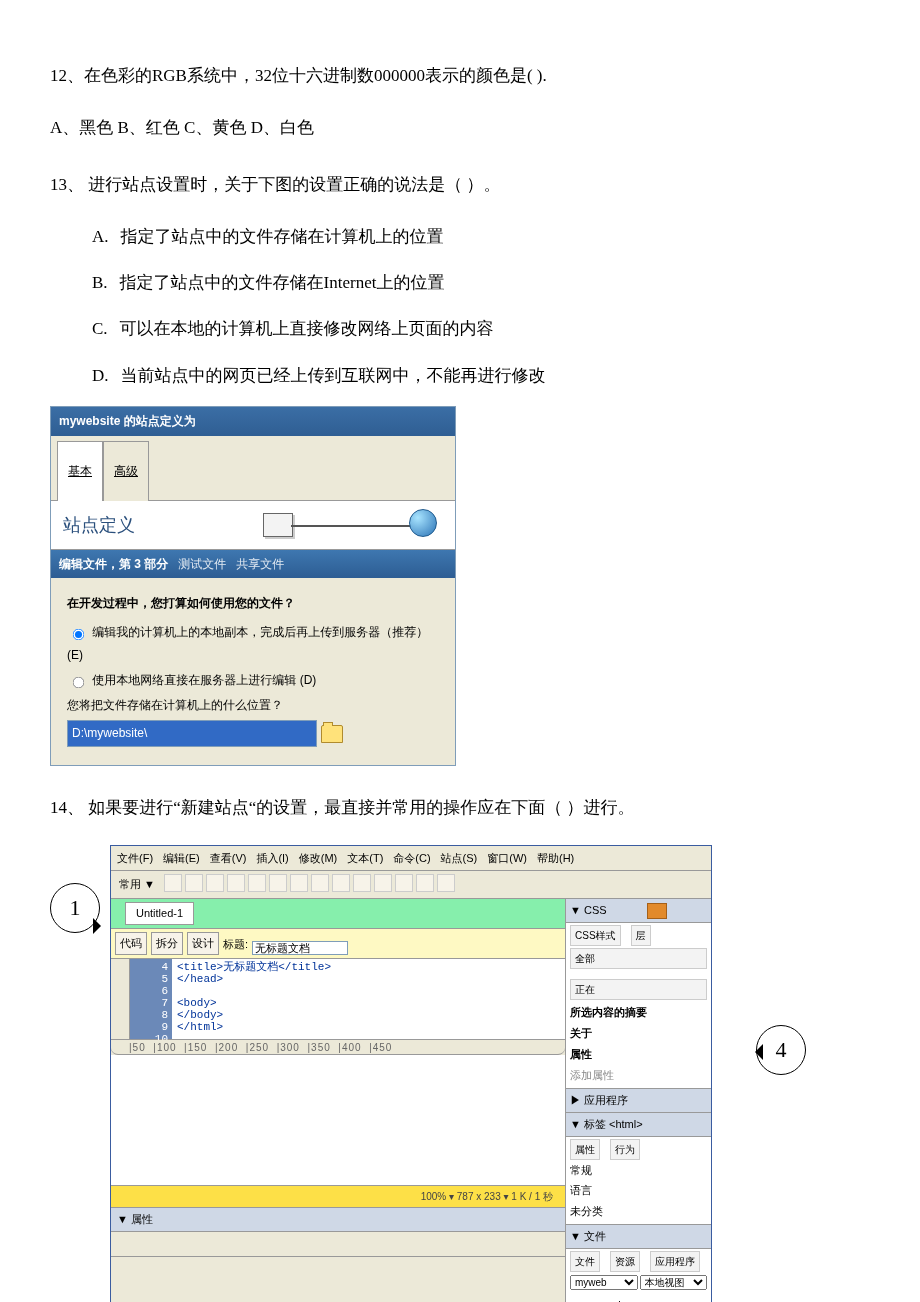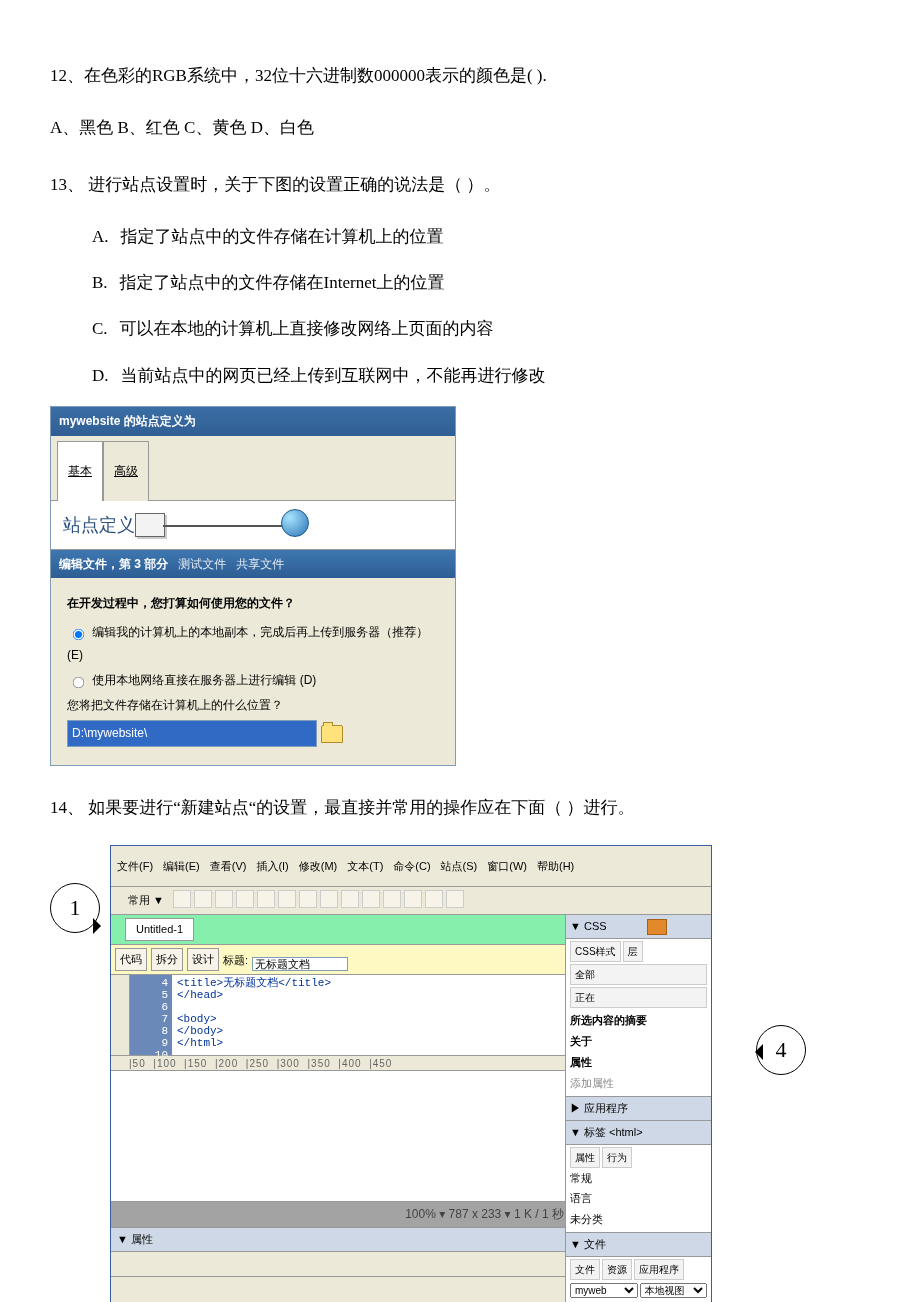--- a/index.html
+++ b/index.html
@@ -50,21 +50,21 @@
     border-bottom: none;
     font-size: 12px;
     position: relative;
     top: 1px;
     text-decoration: underline;
   }
   .tab.active { background: #fff; }
   .wizard-head {
     display: flex;
     align-items: center;
-    justify-content: flex-start;
+    justify-content: space-between;
     background: #fff;
     padding: 6px 12px;
     border-top: 1px solid #999;
     border-bottom: 1px solid #999;
   }
   .wizard-head .h1 {
     color: #2a4f7c;
     font-size: 18px;
     font-family: "SimHei","Heiti SC",sans-serif;
   }
@@ -154,29 +154,29 @@
   .winbtns { display:flex; gap:2px; }
   .winbtns span {
     width: 14px; height: 13px;
     background: #dce6f5;
     border: 1px solid #2f5e93;
     display: inline-flex; align-items:center; justify-content:center;
     font-size: 9px; color:#2f5e93;
   }
   .dw-menu {
     background: #ece9d8;
-    padding: 10px 4px;
+    padding: 2px 4px;
     border-bottom: 1px solid #999;
     display: flex; gap: 6px;
     font-size: 11px;
   }
   .dw-menu span { padding: 0 2px; }
   .dw-toolbar {
     display: flex; gap: 3px;
-    padding: 3px 17px;
+    padding: 3px 8px;
     background: #ece9d8;
     border-bottom: 1px solid #999;
   }
   .dw-toolbar .tbtn {
     width: 16px; height: 16px;
     background: #f7f3e9;
     border: 1px solid #ccc;
   }
   .dw-toolbar .lbl { align-self:center; margin-right:6px; font-size:11px; }
   .dw-body { display: flex; }
@@ -196,31 +196,31 @@
   .code-area {
     display:flex; height:80px; background:#fff; border-bottom:1px solid #999;
     font-family: "Courier New", monospace; font-size:11px;
   }
   .gutter {
     width: 34px; background:#6b89b8; color:#fff; text-align:right; padding:2px 4px;
   }
   .gutter div { line-height: 12px; }
   .code-icons { width:18px; background:#ece9d8; border-right:1px solid #999; }
   .code-text { padding:2px 5px; color:#003399; line-height:12px; white-space:pre; }
-  .rulerbar { height:14px; background:#ece9d8; border-bottom:1px solid #999; display:flex; align-items:center; font-size:10px; color:#666; padding-left:18px; letter-spacing:1px;}
+  .rulerbar { height:14px; background:#ece9d8; border-bottom:1px solid #999; display:flex; align-items:center; font-size:10px; color:#666; padding-left:18px; letter-spacing:1px;border-radius:7px;}
   .design-area { background:#fff; height:130px; border-bottom:1px solid #999; position:relative; }
-  .status-bar { display:flex; justify-content:flex-end; gap:6px; padding:1px 1px; background:#a3a3a3; font-size:12px; color:#444; border-bottom:1px solid #999;}
+  .status-bar { display:flex; justify-content:flex-end; gap:6px; padding:1px 12px; background:#fde047; font-size:10px; color:#444; border-bottom:1px solid #999;}
   .prop-panel { background:#ece9d8; height:48px; border-bottom:1px solid #999; }
   .prop-panel .ph { background:#cfd8e6; font-size:11px; padding:1px 6px; border-bottom:1px solid #999; }
 
   .side-panel .sh { background:#cfd8e6; padding:1px 4px; border-bottom:1px solid #999; font-size:11px; display:flex; justify-content:space-between; align-items:center;}
   .side-panel .sh::after { content:""; }
   .side-panel .orange { width:18px;height:14px;background:#e28a2b;border:1px solid #a56018; }
   .side-body { background:#fff; font-size:11px; border-bottom:1px solid #999; padding:2px 4px; }
-  .side-tabs { display:flex; gap:2px; font-size:10px; }
+  .side-tabs { display:flex; gap:10px; font-size:10px; }
   .side-tabs span { padding:0 4px; background:#f3f3f3; border:1px solid #ccc; }
 
   .filebox {
     background:#fff; font-size:11px; padding:2px 4px;
   }
   .filebox .fitem { display:flex; align-items:center; gap:4px; padding-left:14px; }
   .filebox .fitem::before { content:"▣"; color:#6b9e3b; font-size:10px; }
   .filebox .root { padding-left:2px; }
   .filebox .root::before { content:"▣"; color:#b09030; }
 

